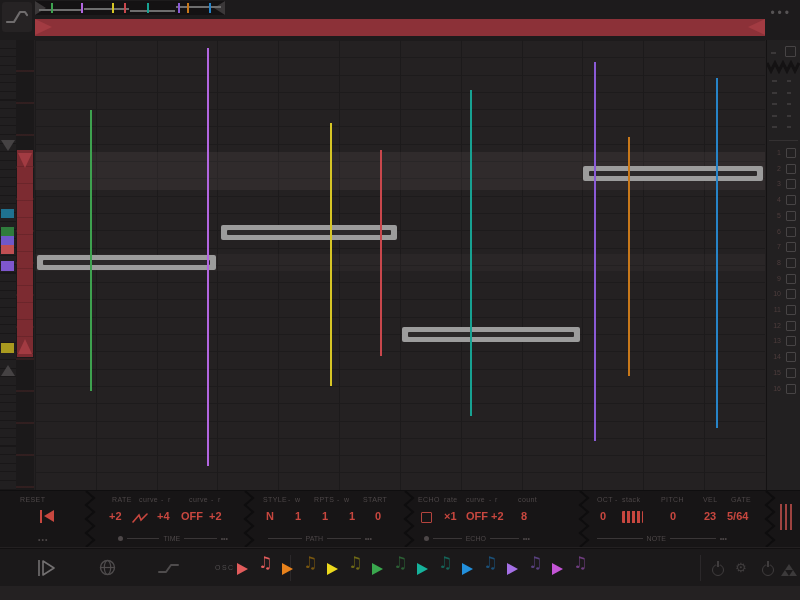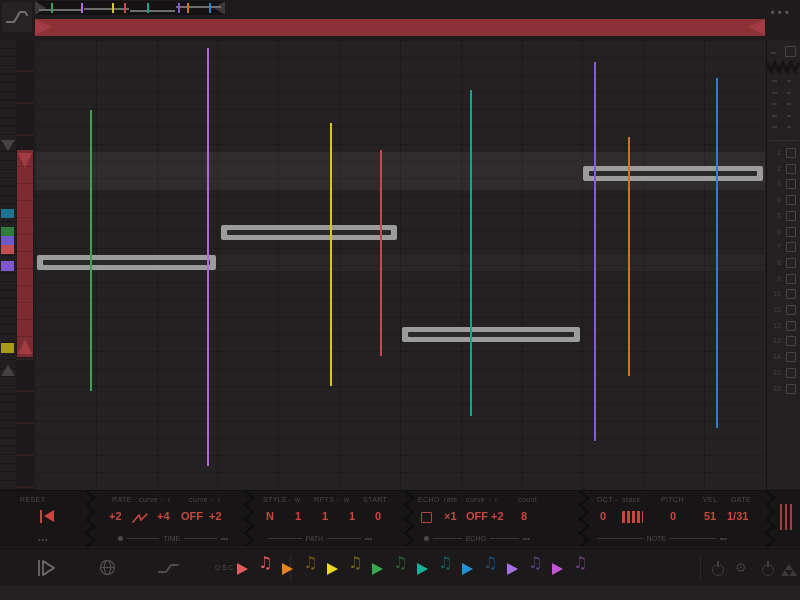--- a/index.html
+++ b/index.html
@@ -274,22 +274,22 @@
 
     <span class="lab" style="left:597px;">OCT</span>
     <span class="lab" style="left:615px;">-</span>
     <span class="lab" style="left:622px;">stack</span>
     <span class="lab" style="left:661px;">PITCH</span>
     <span class="lab" style="left:703px;">VEL</span>
     <span class="lab" style="left:731px;">GATE</span>
     <span class="val" style="left:600px;">0</span>
     <div class="stack-icon"></div>
     <span class="val" style="left:670px;">0</span>
-    <span class="val" style="left:704px;">51</span>
-    <span class="val" style="left:727px;">1/31</span>
+    <span class="val" style="left:704px;">23</span>
+    <span class="val" style="left:727px;">5/64</span>
     <div class="sec-footer" style="left:597px;width:130px;">
       <span class="fline"></span>
       <span>NOTE</span>
       <span class="fline"></span>
         <span>•••</span>
     </div>
     <div class="zig" style="left:764px;"><svg width="12" height="56">
           <polyline points="2,0 10,7 2,14 10,21 2,28 10,35 2,42 10,49 2,56" fill="none" stroke="#0e0d0e" stroke-width="2"></polyline>
         </svg></div>
     <div class="panel-grip"></div>

